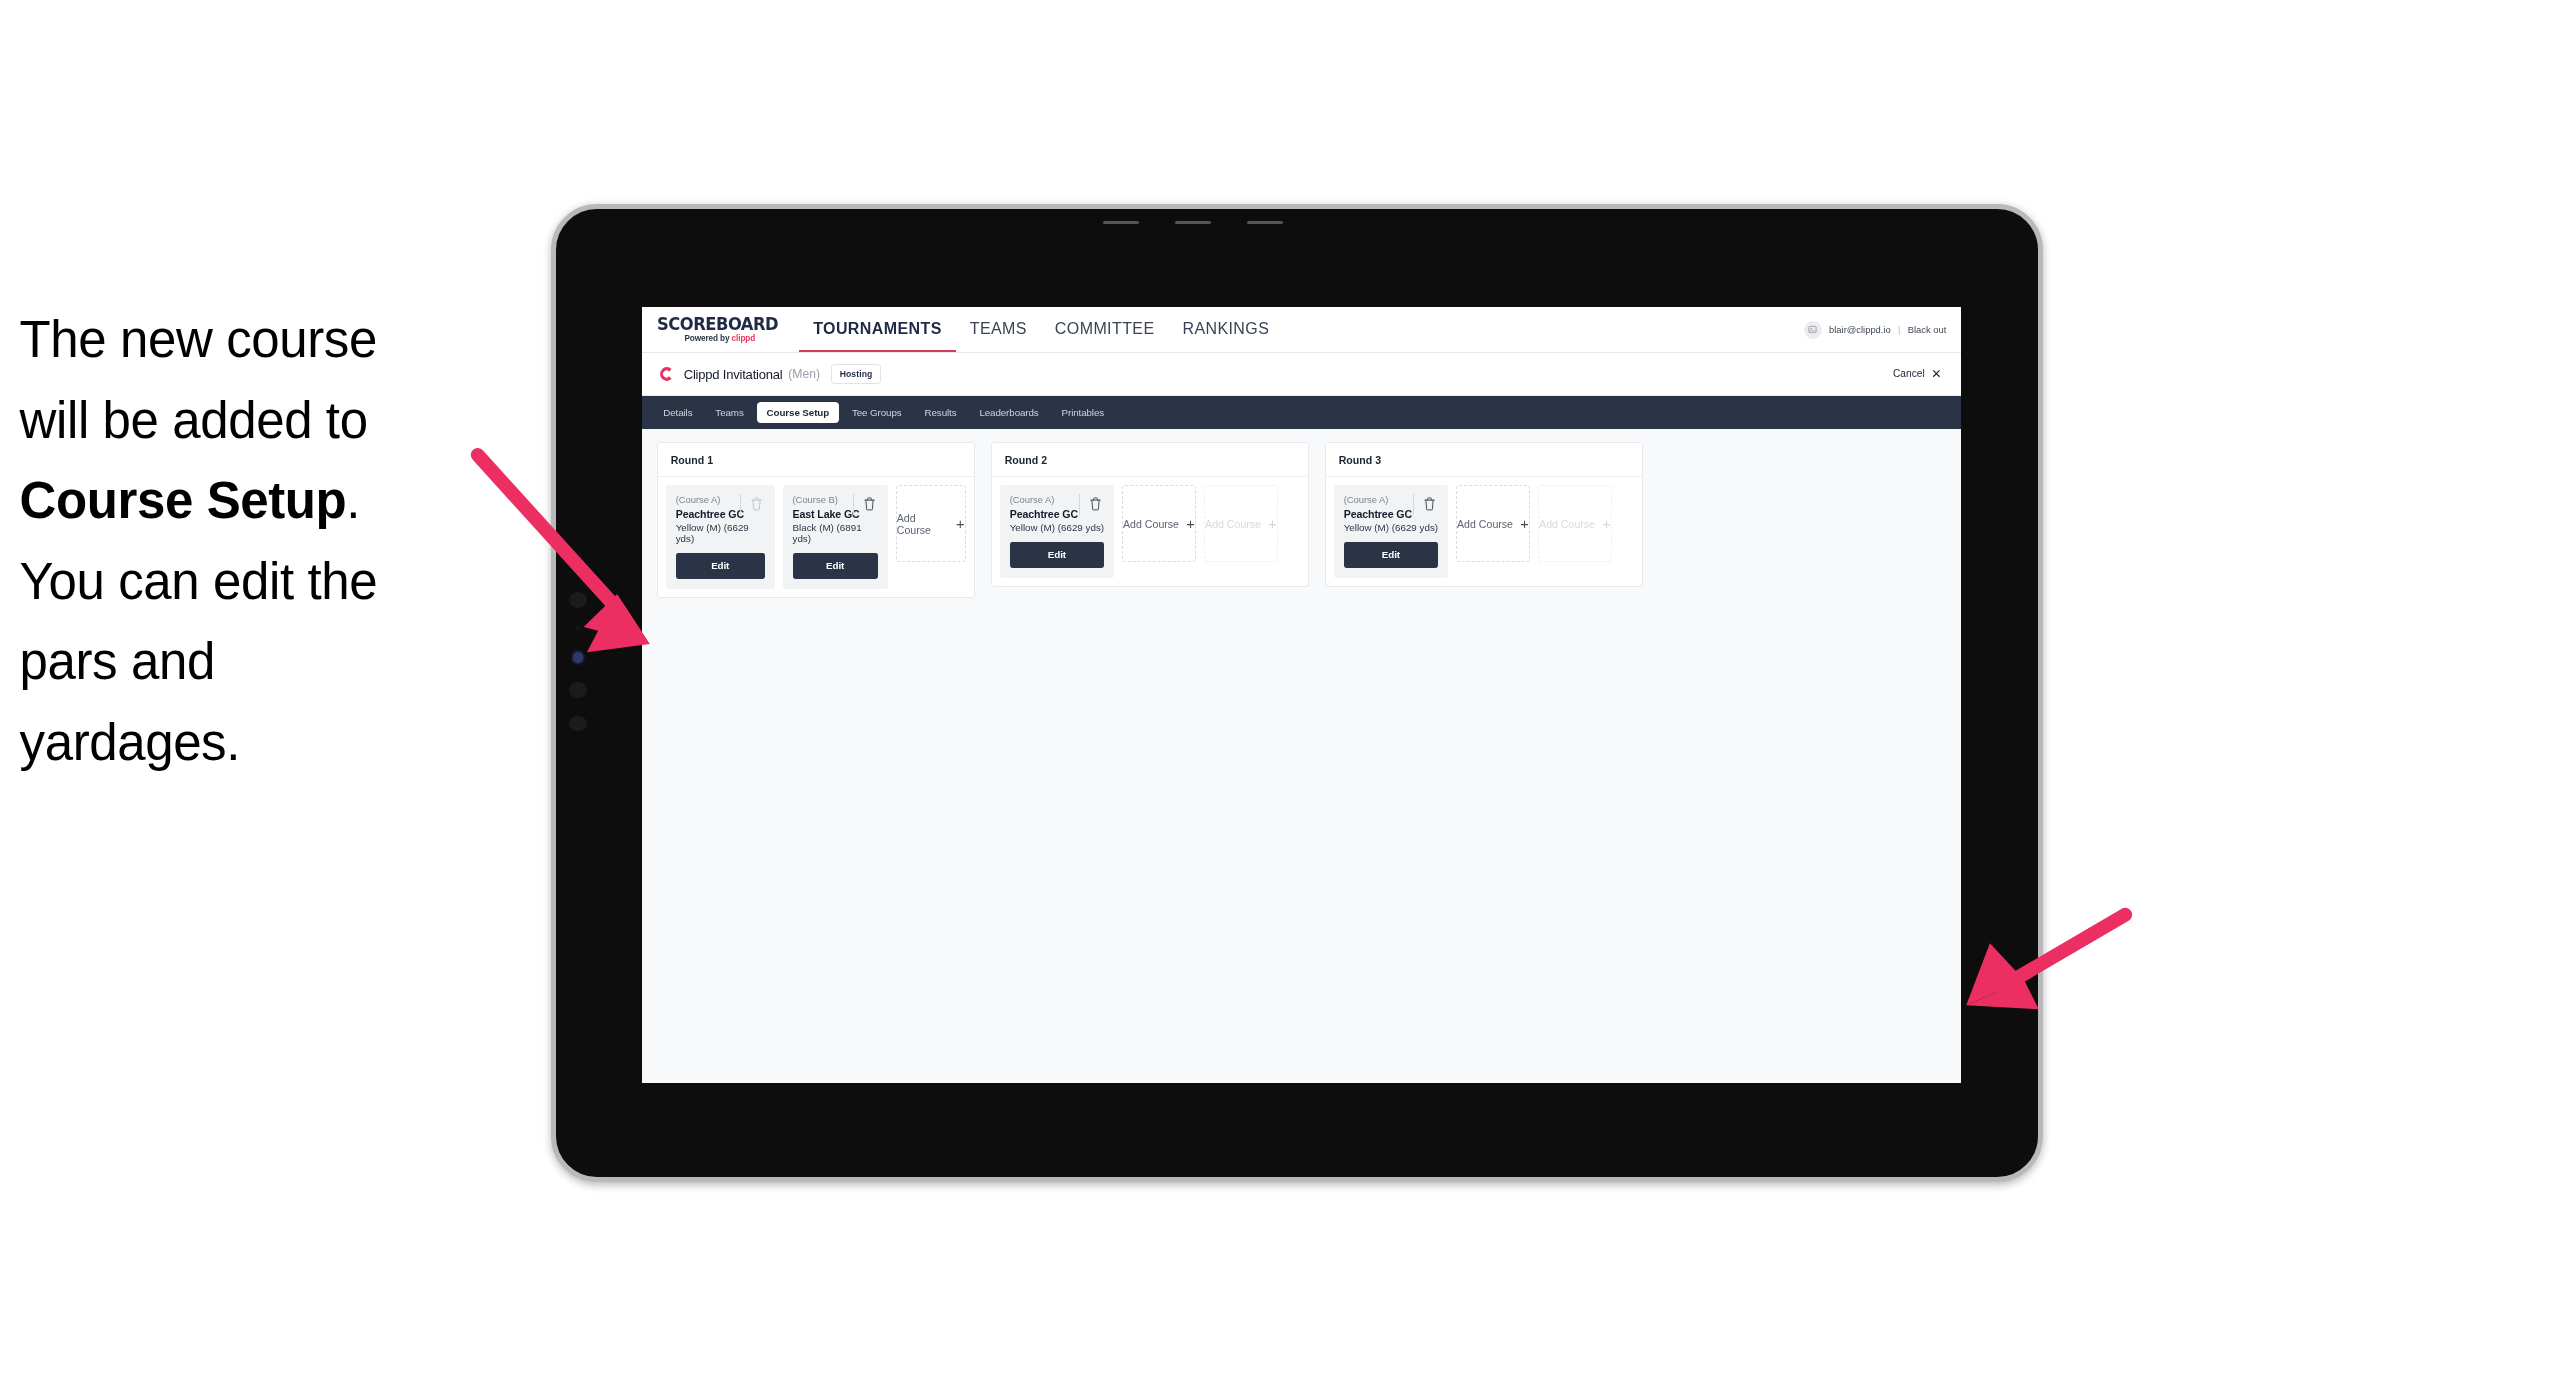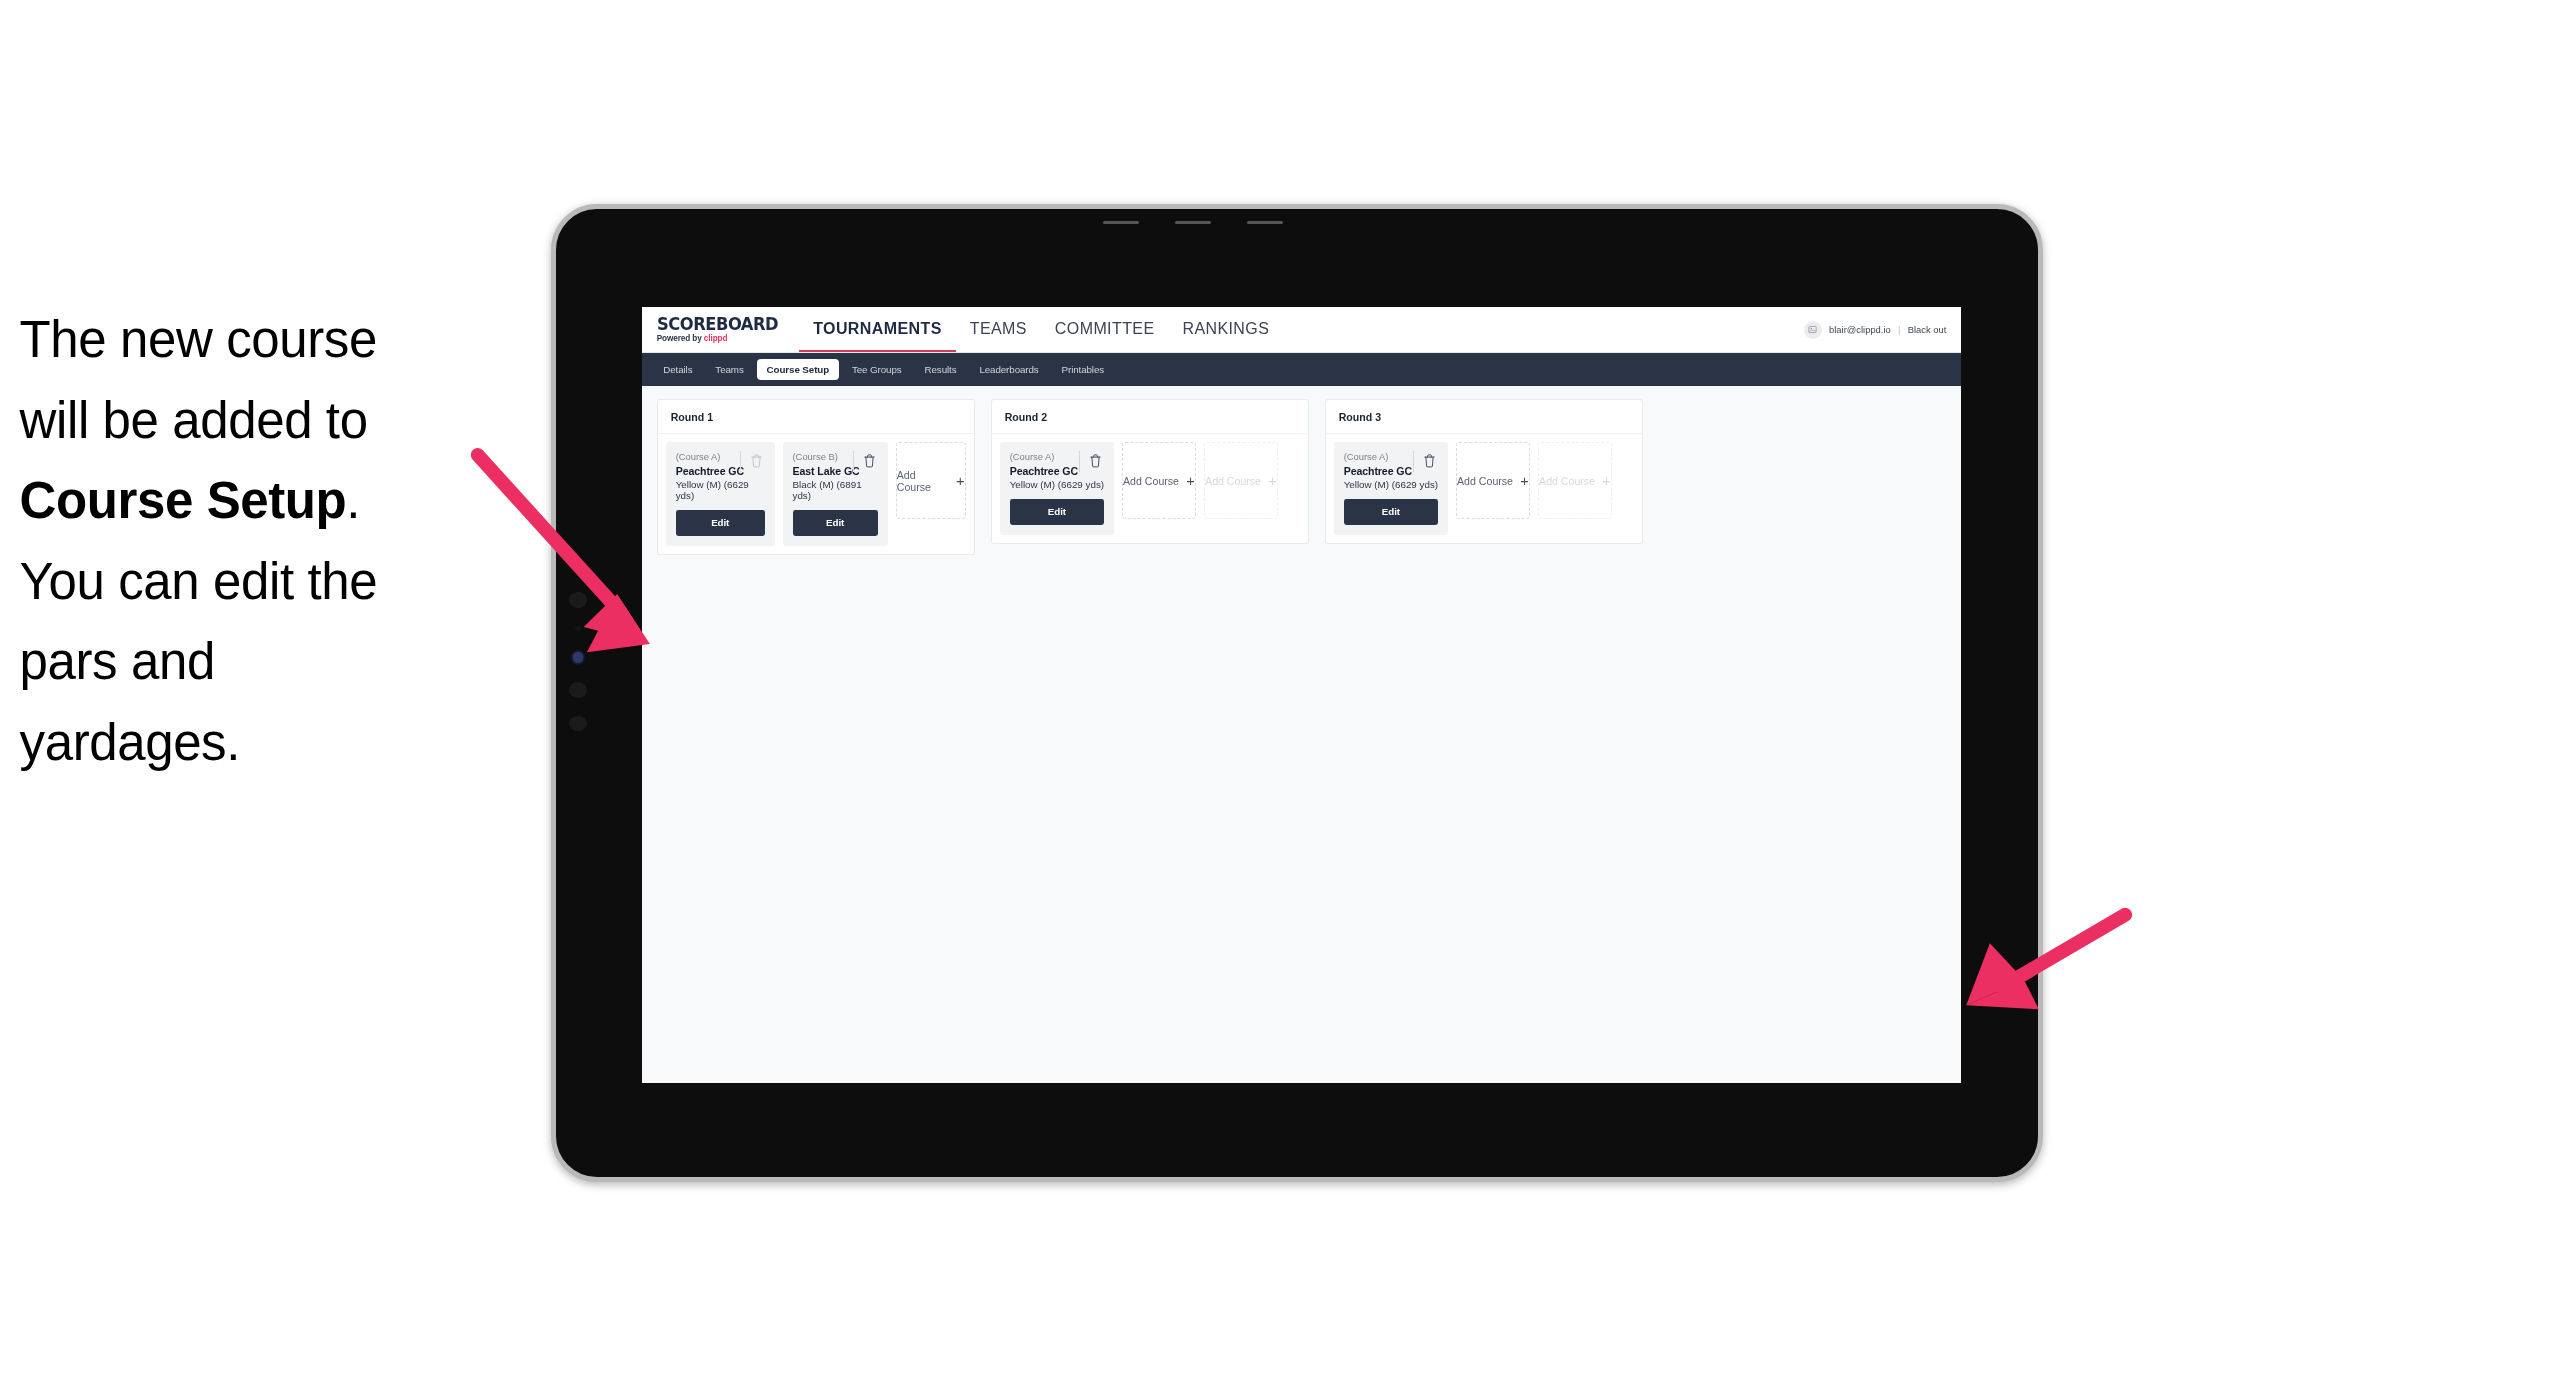--- a/index.html
+++ b/index.html
@@ -64,21 +64,21 @@
     overflow: hidden;
   }
 
   
   .topbar {
     height: 46px; background:#ffffff;
     display:flex; align-items:stretch;
     border-bottom: 0.8px solid #e6e8ec;
     position: relative;
   }
-  .logo-wrap { display:flex; flex-direction:column; justify-content:center; padding: 0 16.3px 0 14.7px; }
+  .logo-wrap { display:flex; flex-direction:column; justify-content:center; padding: 0 16.3px 0 14.7px; text-align: center; }
   .logo-main {
     font-family: "DejaVu Sans", sans-serif;
     font-weight: 700; font-size: 17px; color:#1f2a44;
     letter-spacing: -0.5px; line-height: 1;
     transform: scaleX(0.96);
     transform-origin: left center;
   }
   .logo-sub { font-size: 8.2px; color:#2b3446; margin-top: 1px; font-weight:600; letter-spacing:-0.1px;}
   .logo-sub i { font-style: normal; color:#e8315f; font-weight:700; }
 
@@ -226,20 +226,34 @@
               <circle cx="5.8" cy="6.3" r="1.3" fill="#8b909c"></circle>
               <path d="M2.5 12.2 L6.2 8.6 L9 11 L11.2 9.2 L13.5 11.6" fill="none" stroke="#8b909c" stroke-width="1.2"></path>
             </svg>
           </div>
           <span>blair@clippd.io</span>
           <span class="sep">|</span>
           <span class="signout">Black out</span>
         </div>
       </div>
 
+      <div class="titlerow">
+        <div class="cmark">
+          <svg width="18" height="18" viewBox="0 0 24 24" aria-hidden="true">
+            <path d="M19.5 5.2 A9.2 9.2 0 1 0 19.5 18.8 L16.1 15.1 A4.6 4.6 0 1 1 16.1 8.9 Z" fill="#e8315f"></path>
+          </svg>
+        </div>
+        <span class="tname">Clippd Invitational</span>
+        <span class="tgender">(Men)</span>
+        <span class="hosting">Hosting</span>
+        <div class="cancel">
+          <span>Cancel</span>
+          <span class="x">✕</span>
+        </div>
+      </div>
 
       <div class="subnav">
         <div class="subtab">Details</div>
         <div class="subtab">Teams</div>
         <div class="subtab active">Course Setup</div>
         <div class="subtab">Tee Groups</div>
         <div class="subtab">Results</div>
         <div class="subtab">Leaderboards</div>
         <div class="subtab">Printables</div>
       </div>

